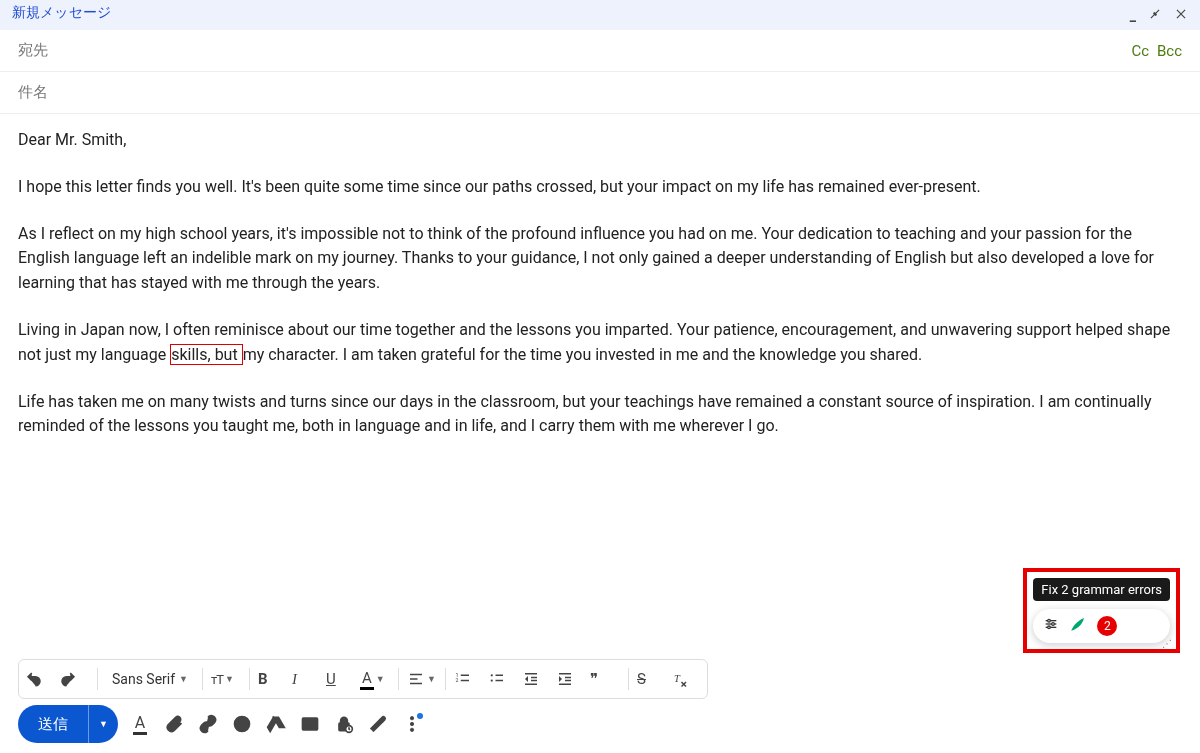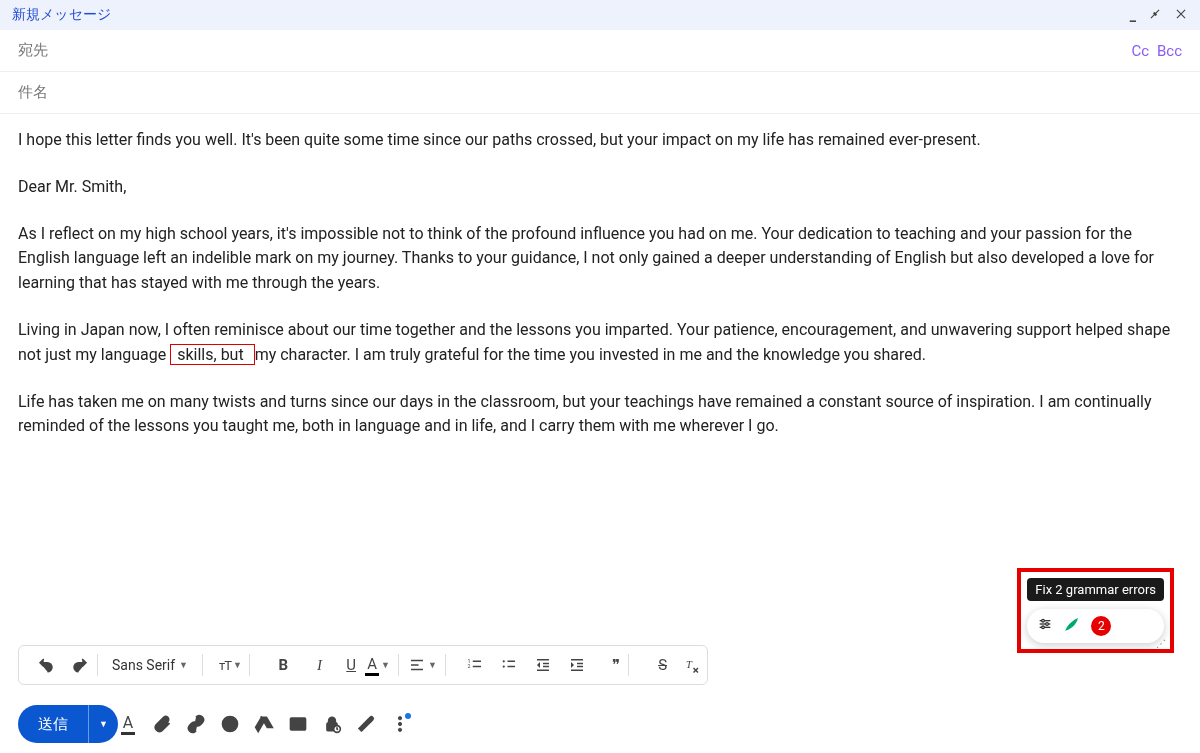--- a/index.html
+++ b/index.html
@@ -10,62 +10,61 @@
     height: 753px;
     overflow: hidden;
     position: relative;
   }
 
   
   .header {
     height: 30px;
     background: #eef2fc;
     display: flex;
-    align-items: center;
-    padding: 12px 12px;
+    padding: 4px 12px;
     font-size: 14px;
     color: #1f4bd2;
   }
   .header-title { flex: 1; font-weight: 400;}
   .header-icons { display: flex; gap: 12px; align-items: center; color: #444; }
   .header-icons svg { width: 14px; height: 14px; fill: #444; stroke:#444;}
 
   
   .row {
     padding: 11px 18px;
     font-size: 15px;
     color: #888;
     display: flex;
     align-items: center;
     border-bottom: 1px solid #eee;
     gap: 24px;
   }
   .row .placeholder { flex:1; color:#777; font-size:15px;}
-  .ccbcc { color:#8b5cf6; font-size:15px; }
+  .ccbcc { color:#4d7c0f; font-size:15px; }
   .ccbcc span { margin-left:4px; cursor:pointer; }
 
   
   .body-area {
     padding: 14px 18px 10px 18px;
     font-size: 16px;
     color: #222;
     line-height: 1.55;
   }
   .body-area p { margin-bottom: 22px; }
   .hl-box {
     border: 1.5px solid #d00;
-    padding: 0 6px;
+    padding: 0 0;
     display:inline;
     line-height:1;
   }
 
   
   .grammar-wrap {
     position: absolute;
-    right: 26px;
+    right: 20px;
     bottom: 100px;
     border: 4px solid #e60000;
     padding: 6px;
     background: #fff;
   }
   .tooltip {
     background:#1a1a1a;
     color:#fff;
     font-size:13px;
     padding:4px 8px;
@@ -98,51 +97,52 @@
     right:-2px;
     bottom:-6px;
     font-size:10px;
     color:#888;
   }
 
   
   .toolbar {
     position:absolute;
     left:18px;
-    bottom:68px;
+    bottom:54px;
     display:flex;
     align-items:center;
     gap:4px;
     border:1px solid #ddd;
     border-radius:6px;
     padding:4px 6px;
     background:#fff;
   }
   .tb-btn {
     width:30px;height:30px;
     display:flex;
     align-items:center;
-    justify-content:flex-end;
+    justify-content:flex-start;
     color:#444;
     cursor:pointer;
     font-size:15px;
   }
   .tb-btn svg{width:18px;height:18px;fill:#444;stroke:#444;}
   .tb-sep{ width:1px;height:22px;background:#ddd;margin:0 4px;}
   .font-sel{font-size:14px;color:#333;padding:0 6px;display:flex;align-items:center;gap:4px;}
   .caret{font-size:9px;color:#666;}
 
   
   .sendrow{
     position:absolute;
     left:18px;
     bottom:10px;
     right:18px;
     display:flex;
     align-items:center;
+    gap:12px;
   }
   .send-btn{
     background:#0b57d0;
     color:#fff;
     border-radius:20px;
     height:38px;
     display:flex;
     align-items:center;
     font-size:15px;
     overflow:hidden;
@@ -188,25 +188,25 @@
     <span>Cc</span>
     <span>Bcc</span>
   </span>
 </div>
 
 <div class="row">
   <span class="placeholder">件名</span>
 </div>
 
 <div class="body-area">
+  <p>Dear Mr. Smith,</p>
   <p>I hope this letter finds you well. It's been quite some time since our paths crossed, but your impact on my life has remained ever-present.</p>
-  <p>Dear Mr. Smith,</p>
   <p>As I reflect on my high school years, it's impossible not to think of the profound influence you had on me. Your dedication to teaching and your passion for the English language left an indelible mark on my journey. Thanks to your guidance, I not only gained a deeper understanding of English but also developed a love for learning that has stayed with me through the years.</p>
   <p>
-    <span>Living in Japan now, I often reminisce about our time together and the lessons you imparted. Your patience, encouragement, and unwavering support helped shape not just my language </span><span class="hl-box">skills, but </span><span>my character. I am truly grateful for the time you invested in me and the knowledge you shared.</span>
+    <span>Living in Japan now, I often reminisce about our time together and the lessons you imparted. Your patience, encouragement, and unwavering support helped shape not just my language </span><span class="hl-box">skills, but </span><span>my character. I am taken grateful for the time you invested in me and the knowledge you shared.</span>
   </p>
   <p>Life has taken me on many twists and turns since our days in the classroom, but your teachings have remained a constant source of inspiration. I am continually reminded of the lessons you taught me, both in language and in life, and I carry them with me wherever I go.</p>
 </div>
 
 <div class="grammar-wrap">
   <div class="tooltip">Fix 2 grammar errors</div>
   <div class="pill">
     <span>
       <svg width="16" height="16" viewBox="0 0 24 24" fill="none" stroke="#333" stroke-width="2">
           <line x1="4" y1="7" x2="20" y2="7"></line>

